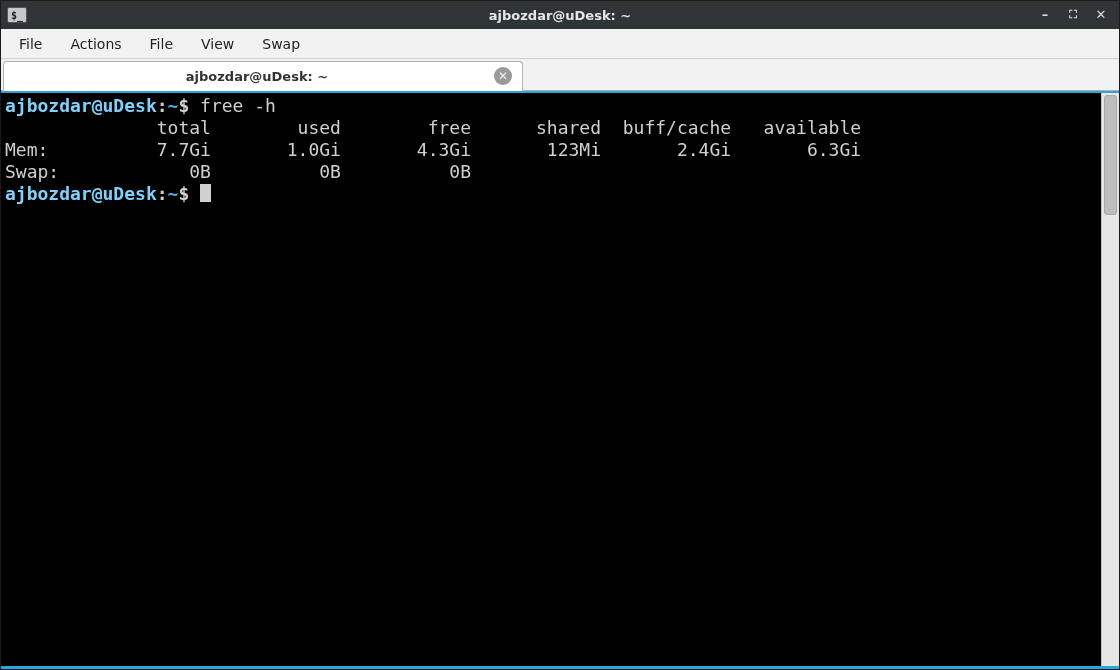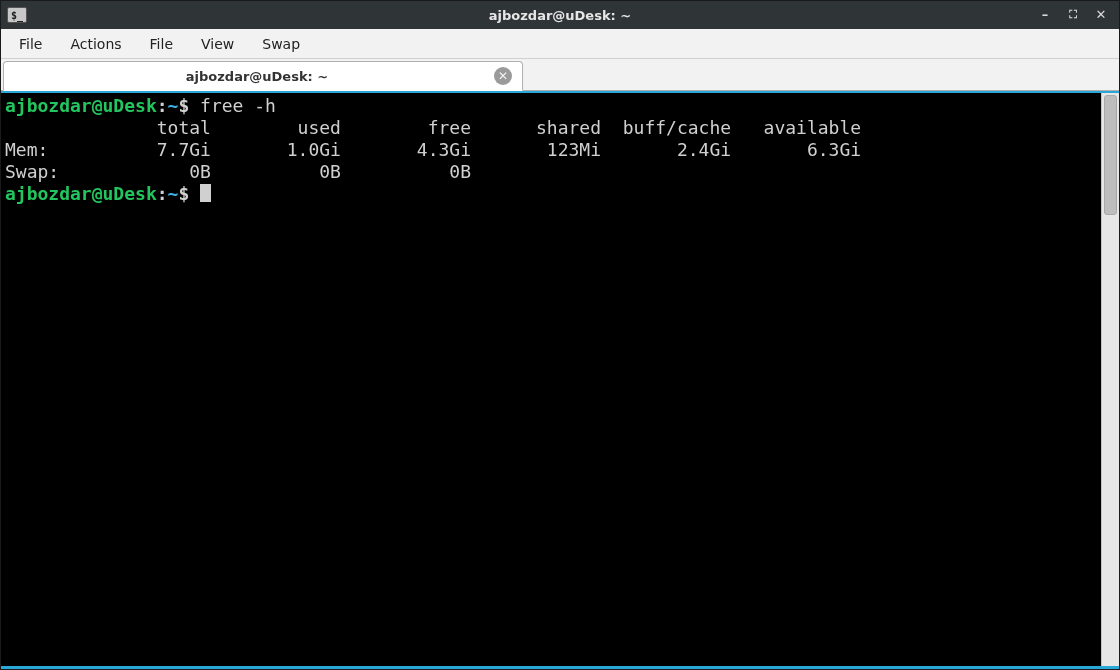--- a/index.html
+++ b/index.html
@@ -154,21 +154,21 @@
     border: 1px solid #a8a8a8;
     border-radius: 3px;
   }
 
   .bottom-border {
     height: 3px;
     background: #2aa7d8;
   }
 
   
-  .p-user { color: #22c55e; font-weight: bold; }
+  .p-user { color: #7dd3fc; font-weight: bold; }
   .p-colon { color: #d0d0d0; font-weight: bold; }
   .p-path { color: #3cb0e6; font-weight: bold; }
   .p-dollar { color: #d0d0d0; font-weight: bold; }
   .cursor-block {
     display: inline-block;
     width: 11px; height: 18px;
     background: #d0d0d0;
     vertical-align: -2px;
   }
 </style>

